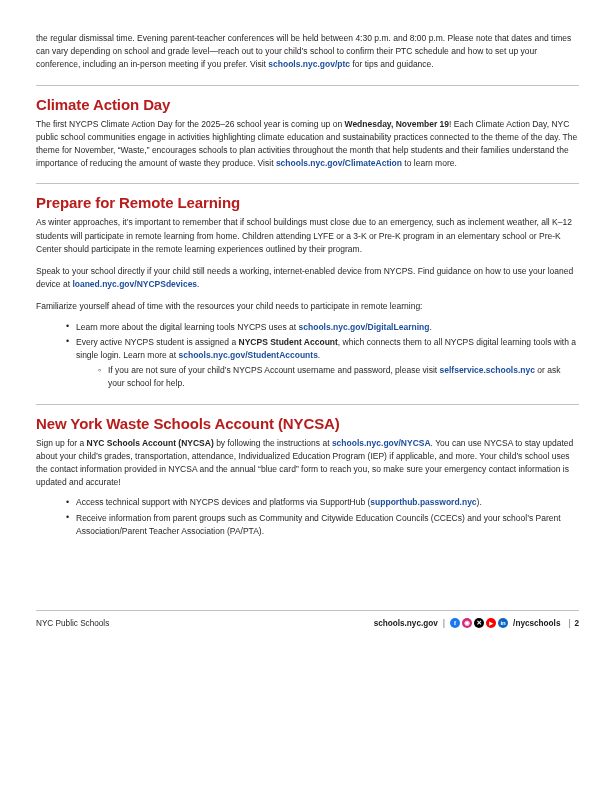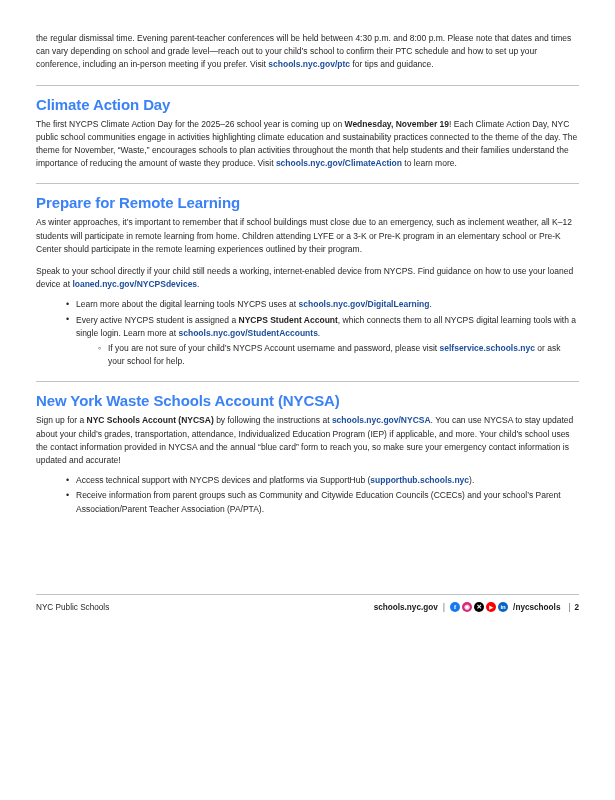--- a/index.html
+++ b/index.html
@@ -32,21 +32,21 @@
     margin-top: 9px;
   }
   .link {
     color: #1c4e9c;
     font-weight: bold;
   }
   .bold {
     font-weight: bold;
   }
   h2.section-title {
-    color: #3b82f6;
+    color: #b91c1c;
     font-size: 15px;
     line-height: 17px;
     font-weight: bold;
     margin: 0 0 5px 0;
     letter-spacing: -0.1px;
   }
   .rule {
     border: 0;
     border-top: 1px solid #bfc3c7;
     margin: 13px 0 10px 0;
@@ -82,21 +82,21 @@
     content: "\25E6";
     position: absolute;
     left: 0;
     top: -0.5px;
     font-size: 9px;
   }
   .footer {
     position: absolute;
     left: 36px;
     right: 36px;
-    bottom: 44px;
+    bottom: 28px;
     height: 26px;
   }
   .footer-rule {
     border: 0;
     border-top: 1px solid #bfc3c7;
     margin: 0 0 7px 0;
   }
   .footer-row {
     display: flex;
     align-items: center;
@@ -161,38 +161,39 @@
     <h2 class="section-title">Climate Action Day</h2>
     <p class="body-text para"><span>The first NYCPS Climate Action Day for the 2025–26 school year is coming up on </span><span class="bold">Wednesday, November 19</span><span>! Each Climate Action Day, NYC public school communities engage in activities highlighting climate education and sustainability practices connected to the theme of the day. The theme for November, “Waste,” encourages schools to plan activities throughout the month that help students and their families understand the importance of reducing the amount of waste they produce. Visit </span><span class="link">schools.nyc.gov/ClimateAction</span><span> to learn more.</span></p>
   </div>
 
   <hr class="rule">
 
   <div class="section">
     <h2 class="section-title">Prepare for Remote Learning</h2>
     <p class="body-text para">As winter approaches, it’s important to remember that if school buildings must close due to an emergency, such as inclement weather, all K–12 students will participate in remote learning from home. Children attending LYFE or a 3-K or Pre-K program in an elementary school or Pre-K Center should participate in the remote learning experiences outlined by their program.</p>
     <p class="body-text para"><span>Speak to your school directly if your child still needs a working, internet-enabled device from NYCPS. Find guidance on how to use your loaned device at </span><span class="link">loaned.nyc.gov/NYCPSdevices</span><span>.</span></p>
+    <p class="body-text para">Familiarize yourself ahead of time with the resources your child needs to participate in remote learning:</p>
     <ul class="bullets">
       <li><span>Learn more about the digital learning tools NYCPS uses at </span><span class="link">schools.nyc.gov/DigitalLearning</span><span>.</span></li>
       <li>
         <span>Every active NYCPS student is assigned a </span><span class="bold">NYCPS Student Account</span><span>, which connects them to all NYCPS digital learning tools with a single login. Learn more at </span><span class="link">schools.nyc.gov/StudentAccounts</span><span>.</span>
         <ul class="subbullets">
           <li><span>If you are not sure of your child’s NYCPS Account username and password, please visit </span><span class="link">selfservice.schools.nyc</span><span> or ask your school for help.</span></li>
         </ul>
       </li>
     </ul>
   </div>
 
   <hr class="rule">
 
   <div class="section">
     <h2 class="section-title">New York Waste Schools Account (NYCSA)</h2>
     <p class="body-text para"><span>Sign up for a </span><span class="bold">NYC Schools Account (NYCSA)</span><span> by following the instructions at </span><span class="link">schools.nyc.gov/NYCSA</span><span>. You can use NYCSA to stay updated about your child’s grades, transportation, attendance, Individualized Education Program (IEP) if applicable, and more. Your child’s school uses the contact information provided in NYCSA and the annual “blue card” form to reach you, so make sure your emergency contact information is updated and accurate!</span></p>
     <ul class="bullets">
-      <li><span>Access technical support with NYCPS devices and platforms via SupportHub (</span><span class="link">supporthub.schools.nyc</span><span>).</span></li>
+      <li><span>Access technical support with NYCPS devices and platforms via SupportHub (</span><span class="link">supporthub.password.nyc</span><span>).</span></li>
       <li><span>Receive information from parent groups such as Community and Citywide Education Councils (CCECs) and your school’s Parent Association/Parent Teacher Association (PA/PTA).</span></li>
     </ul>
   </div>
 
   <div class="footer">
     <hr class="footer-rule">
     <div class="footer-row">
       <div class="footer-left">NYC Public Schools</div>
       <div class="footer-right">
         <span>schools.nyc.gov</span>

